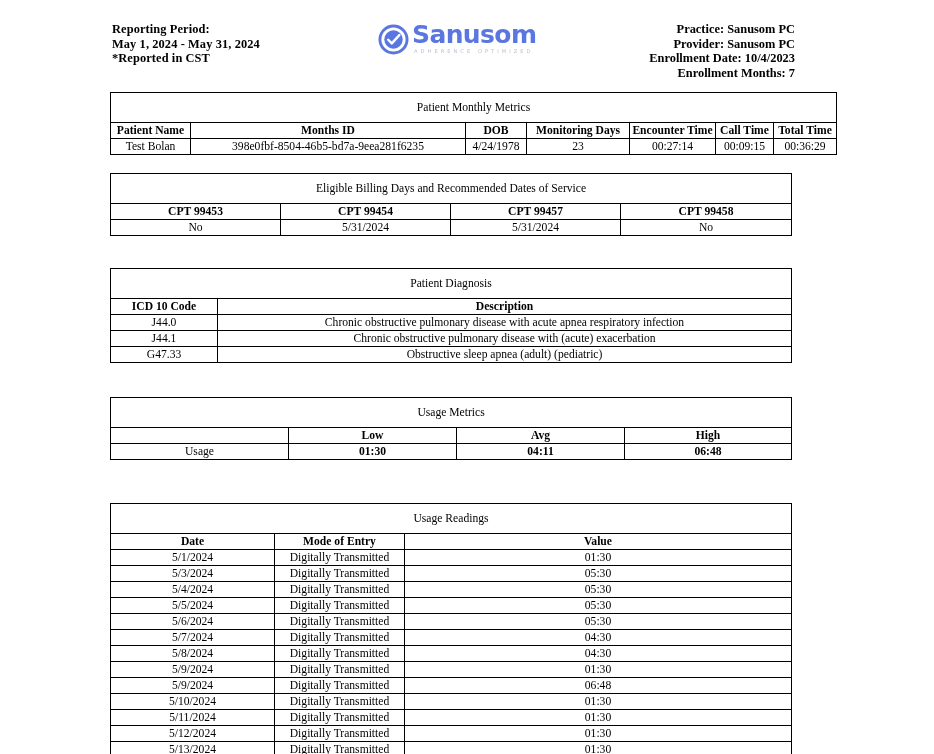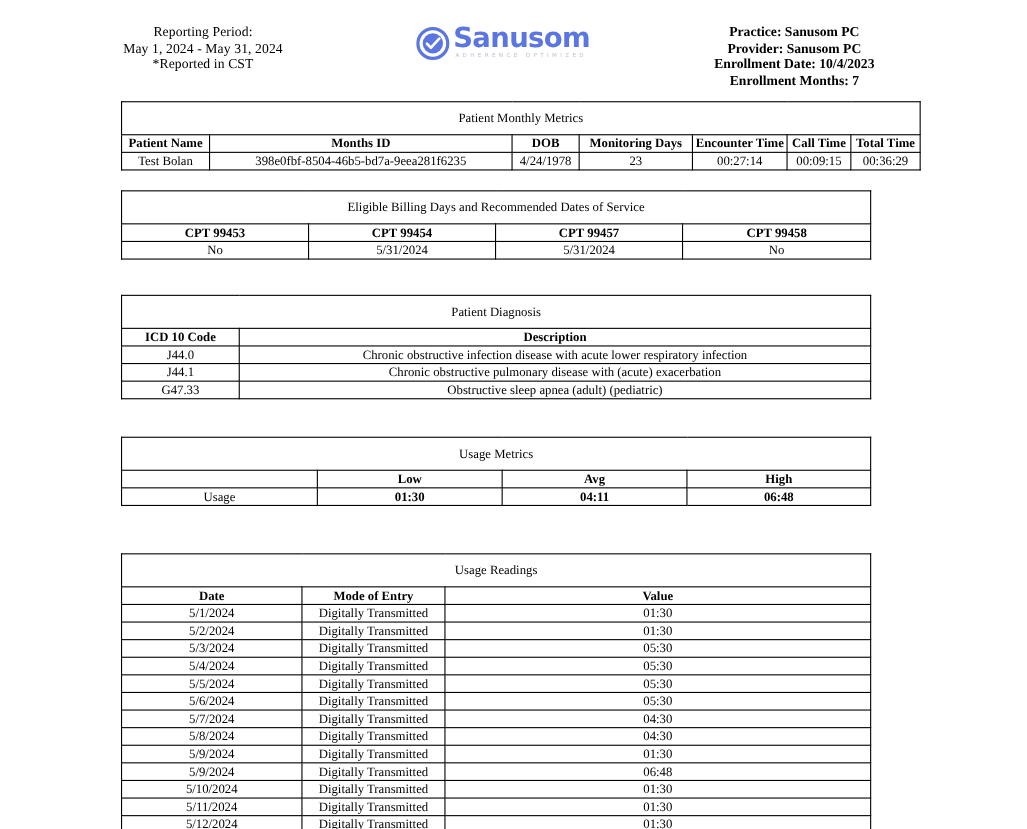--- a/index.html
+++ b/index.html
@@ -26,35 +26,34 @@
   .header {
     position: relative;
     height: 78px;
     padding-top: 18px;
     box-sizing: border-box;
   }
   .hdr-left {
     position: absolute;
     left: 112px;
     top: 22px;
-    font-weight: normal;
+    font-weight: bold;
     font-size: 12.4px;
     line-height: 14.6px;
     letter-spacing: 0.1px;
     white-space: nowrap;
-    text-align: center;
   }
   .hdr-right {
     position: absolute;
     right: 139px;
     top: 22px;
     font-weight: bold;
     font-size: 12.4px;
     line-height: 14.6px;
-    text-align: center;
+    text-align: right;
     white-space: nowrap;
   }
   .logo-wrap {
     position: absolute;
     left: 378px;
     top: 21px;
     display: flex;
     align-items: center;
     height: 36px;
   }
@@ -234,21 +233,21 @@
     <tbody>
       <tr>
         <td class="caption-cell" colspan="2">Patient Diagnosis</td>
       </tr>
       <tr>
         <td class="hdr-cell">ICD 10 Code</td>
         <td class="hdr-cell">Description</td>
       </tr>
       <tr>
         <td>J44.0</td>
-        <td>Chronic obstructive infection disease with acute lower respiratory infection</td>
+        <td>Chronic obstructive pulmonary disease with acute apnea respiratory infection</td>
       </tr>
       <tr>
         <td>J44.1</td>
         <td>Chronic obstructive pulmonary disease with (acute) exacerbation</td>
       </tr>
       <tr>
         <td>G47.33</td>
         <td>Obstructive sleep apnea (adult) (pediatric)</td>
       </tr>
     </tbody>
@@ -294,25 +293,20 @@
         <td class="hdr-cell">Date</td>
         <td class="hdr-cell">Mode of Entry</td>
         <td class="hdr-cell">Value</td>
       </tr>
       <tr>
         <td>5/1/2024</td>
         <td>Digitally Transmitted</td>
         <td>01:30</td>
       </tr>
       <tr>
-        <td>5/2/2024</td>
-        <td>Digitally Transmitted</td>
-        <td>01:30</td>
-      </tr>
-      <tr>
         <td>5/3/2024</td>
         <td>Digitally Transmitted</td>
         <td>05:30</td>
       </tr>
       <tr>
         <td>5/4/2024</td>
         <td>Digitally Transmitted</td>
         <td>05:30</td>
       </tr>
       <tr>

